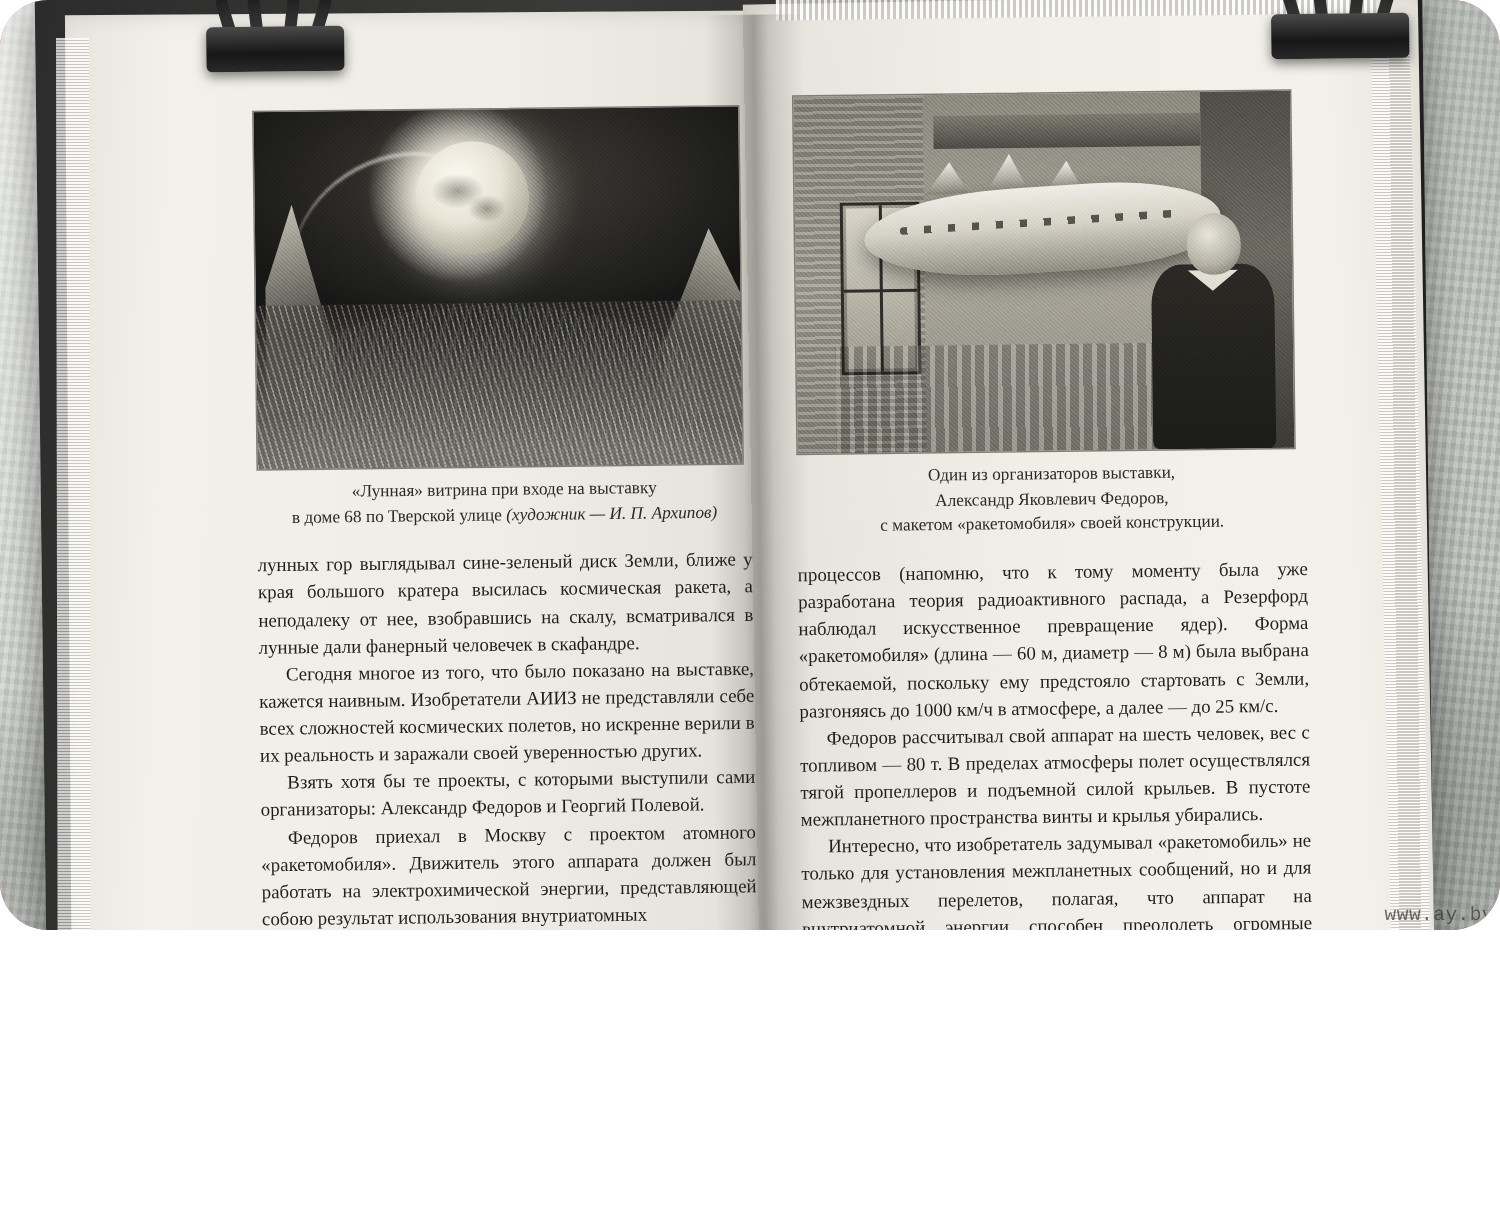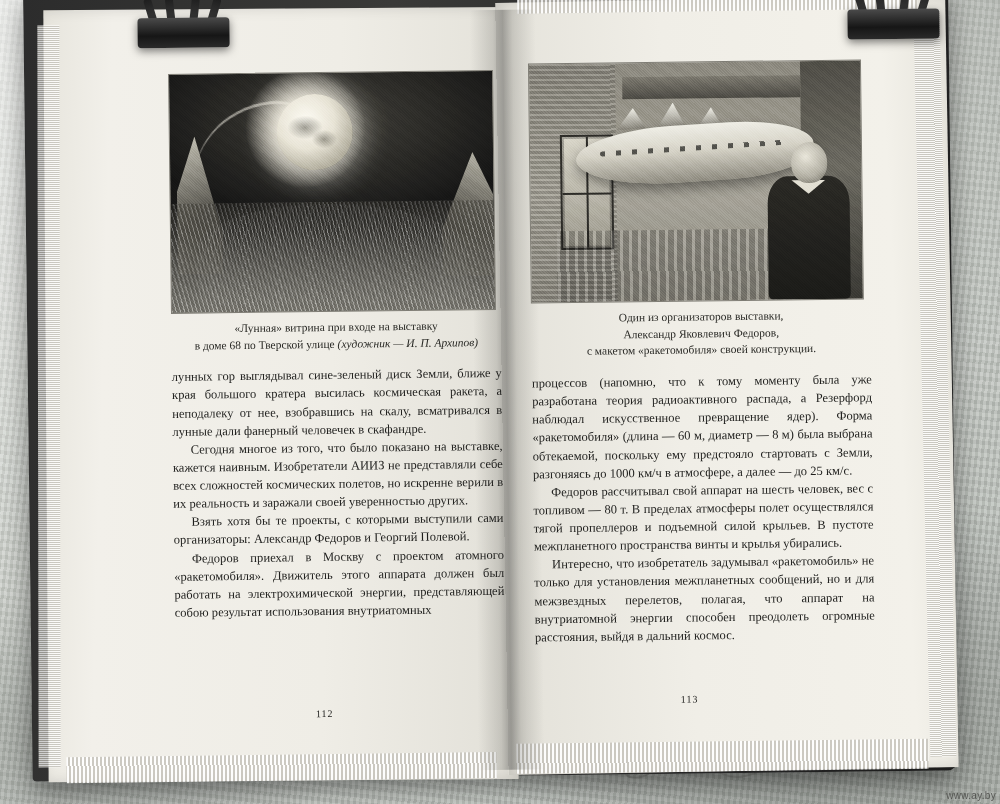--- a/index.html
+++ b/index.html
@@ -7,23 +7,24 @@
     margin: 0;
     padding: 0;
     width: 1000px;
     height: 804px;
     overflow: hidden;
     font-family: "Liberation Serif", serif;
   }
   #scene {
     position: relative;
     width: 1000px;
-    height: 804px;
+    height: 620px;
     background: #ec4899;
     overflow: hidden;
+    border-radius: 32px;
   }
   
   .backdrop {
     position: absolute;
     inset: 0;
     background:
       linear-gradient(118deg, rgba(255,255,255,0.55) 0%, rgba(255,255,255,0.0) 22%),
       linear-gradient(200deg, rgba(120,125,120,0.22) 0%, rgba(255,255,255,0.0) 30%),
       repeating-linear-gradient(96deg, rgba(255,255,255,0.16) 0px, rgba(255,255,255,0.16) 3px, rgba(0,0,0,0.045) 3px, rgba(0,0,0,0.045) 6px),
       repeating-linear-gradient(6deg, rgba(255,255,255,0.10) 0px, rgba(255,255,255,0.10) 4px, rgba(0,0,0,0.035) 4px, rgba(0,0,0,0.035) 8px),
@@ -273,22 +274,22 @@
   .clip .arm.a2 { left: 30px; transform: rotate(-6deg); }
   .clip .arm.a3 { left: 52px; transform: rotate(7deg); }
   .clip .arm.a4 { left: 70px; transform: rotate(17deg); }
   .clip-1 { left: 120px; }
   .clip-2 { left: 830px; }
 
   .watermark {
     position: absolute;
     right: 4px;
     bottom: 3px;
-    font-family: Liberation Sans, sans-serif;
-    font-size: 10px;
+    font-family: Liberation Mono, monospace;
+    font-size: 13px;
     color: rgba(60,60,58,.75);
     letter-spacing: .3px;
   }
 </style>
 </head>
 <body>
 
 <div id="scene">
   <div class="backdrop"></div>
 

